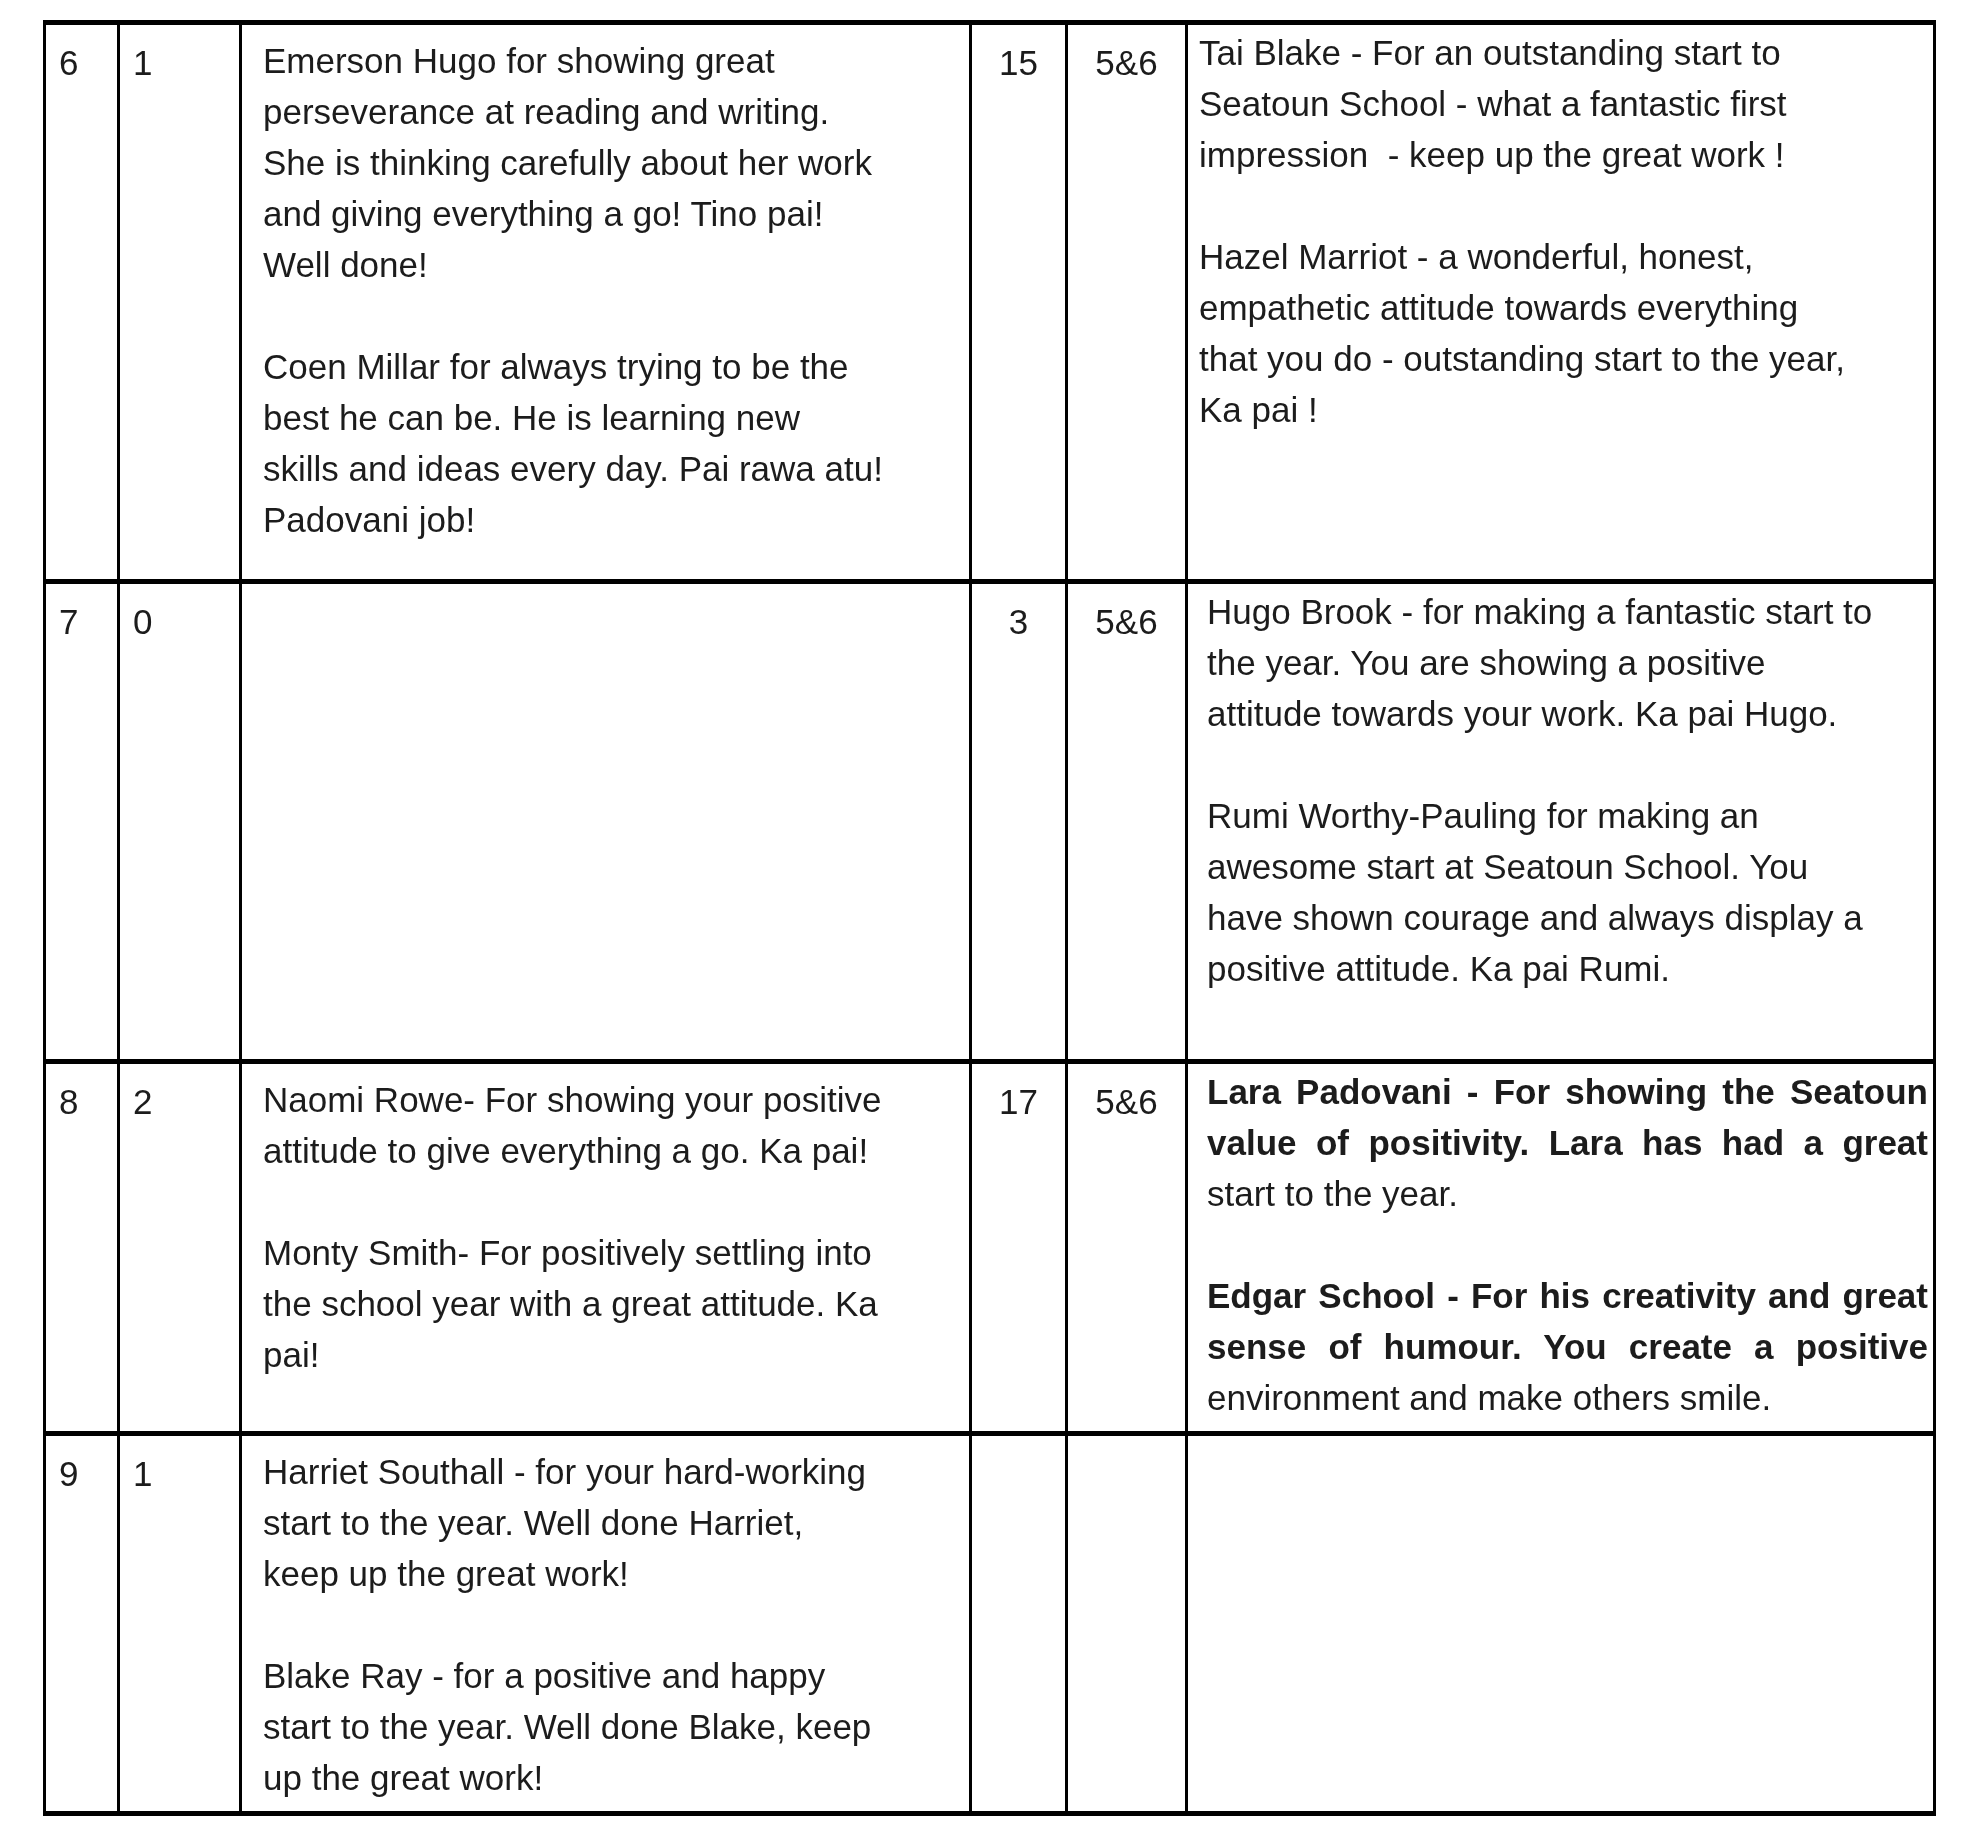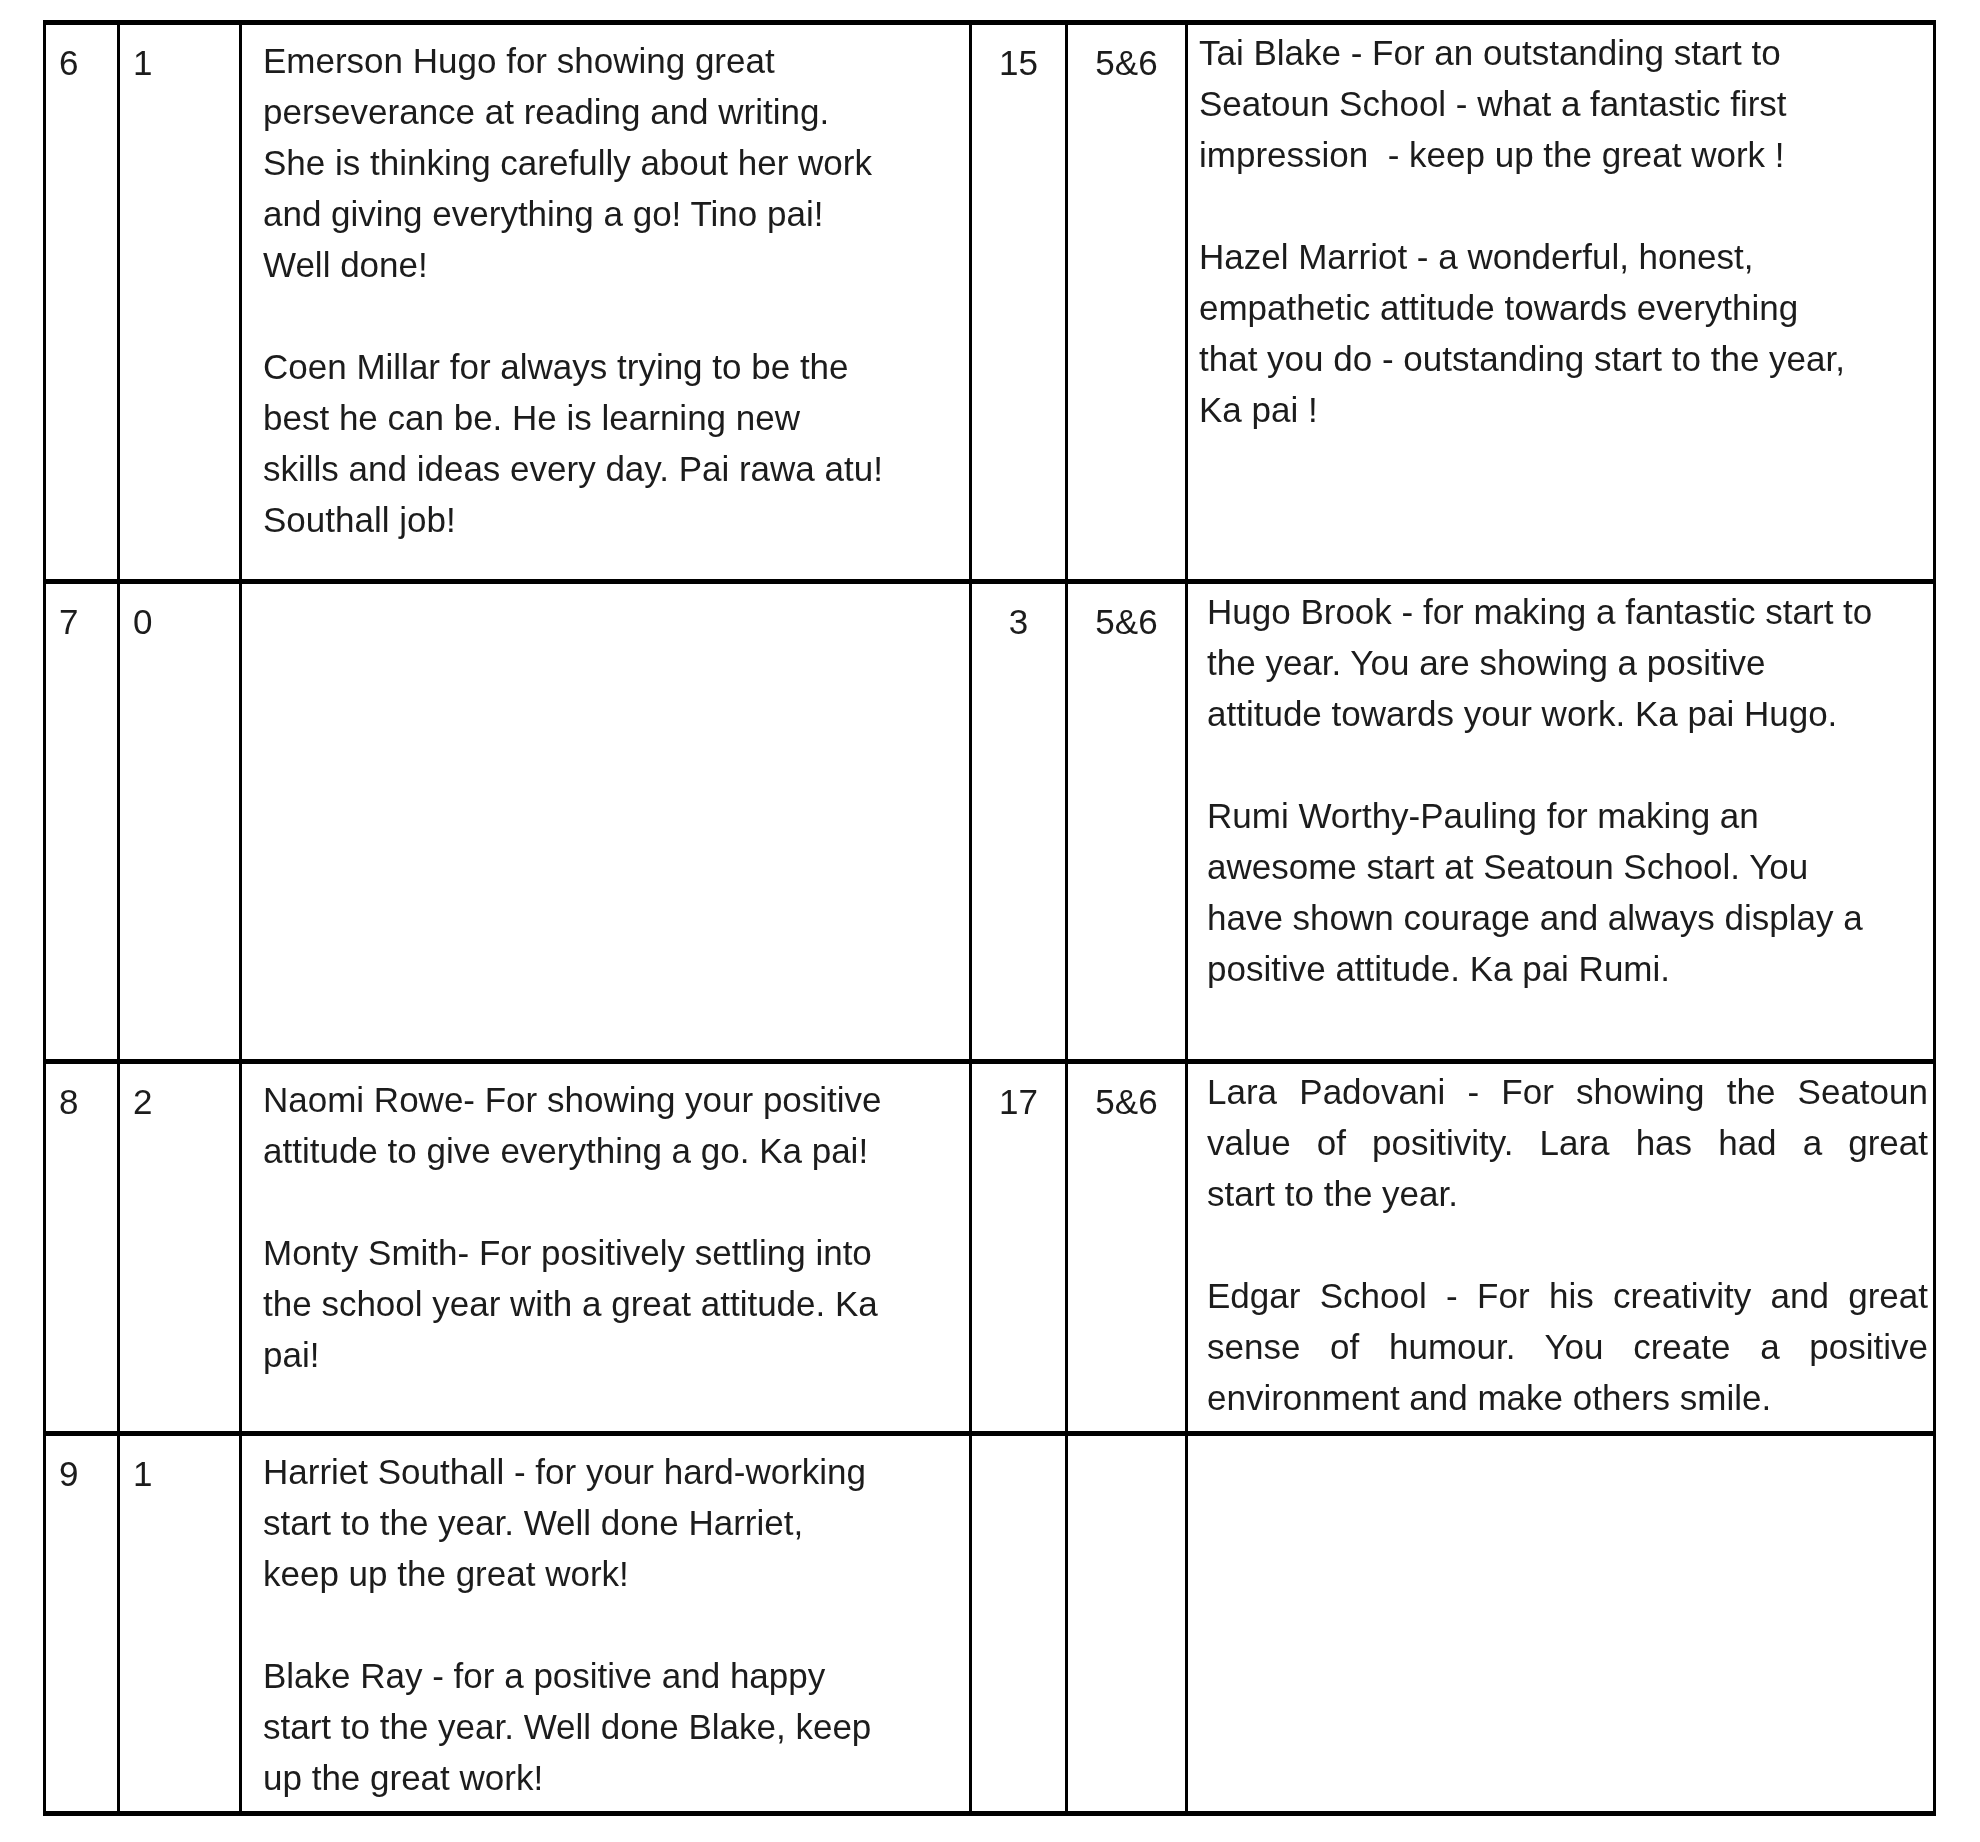--- a/index.html
+++ b/index.html
@@ -44,20 +44,21 @@
   td.txt-r.tight { padding-left: 19px; padding-right: 5px; }
 
   .tline {
     min-height: 51px;
     white-space: pre-wrap;
   }
   .tline.jline {
     text-align: justify;
     text-align-last: justify;
     white-space: normal;
+    font-weight: bold;
   }
 </style>
 </head>
 <body>
 
 <table class="doc-table">
   <colgroup>
     <col style="width:74px">
     <col style="width:122px">
     <col style="width:730px">
@@ -72,21 +73,21 @@
         <td class="txt-l">
           <div class="tline">Emerson Hugo for showing great</div>
           <div class="tline">perseverance at reading and writing.</div>
           <div class="tline">She is thinking carefully about her work</div>
           <div class="tline">and giving everything a go! Tino pai!</div>
           <div class="tline">Well done!</div>
           <div class="tline"></div>
           <div class="tline">Coen Millar for always trying to be the</div>
           <div class="tline">best he can be. He is learning new</div>
           <div class="tline">skills and ideas every day. Pai rawa atu!</div>
-          <div class="tline">Southall job!</div>
+          <div class="tline">Padovani job!</div>
         </td>
         <td class="num num-c">15</td>
         <td class="num num-c">5&amp;6</td>
         <td class="txt-r">
           <div class="tline">Tai Blake - For an outstanding start to</div>
           <div class="tline">Seatoun School - what a fantastic first</div>
           <div class="tline">impression  - keep up the great work !</div>
           <div class="tline"></div>
           <div class="tline">Hazel Marriot - a wonderful, honest,</div>
           <div class="tline">empathetic attitude towards everything</div>

